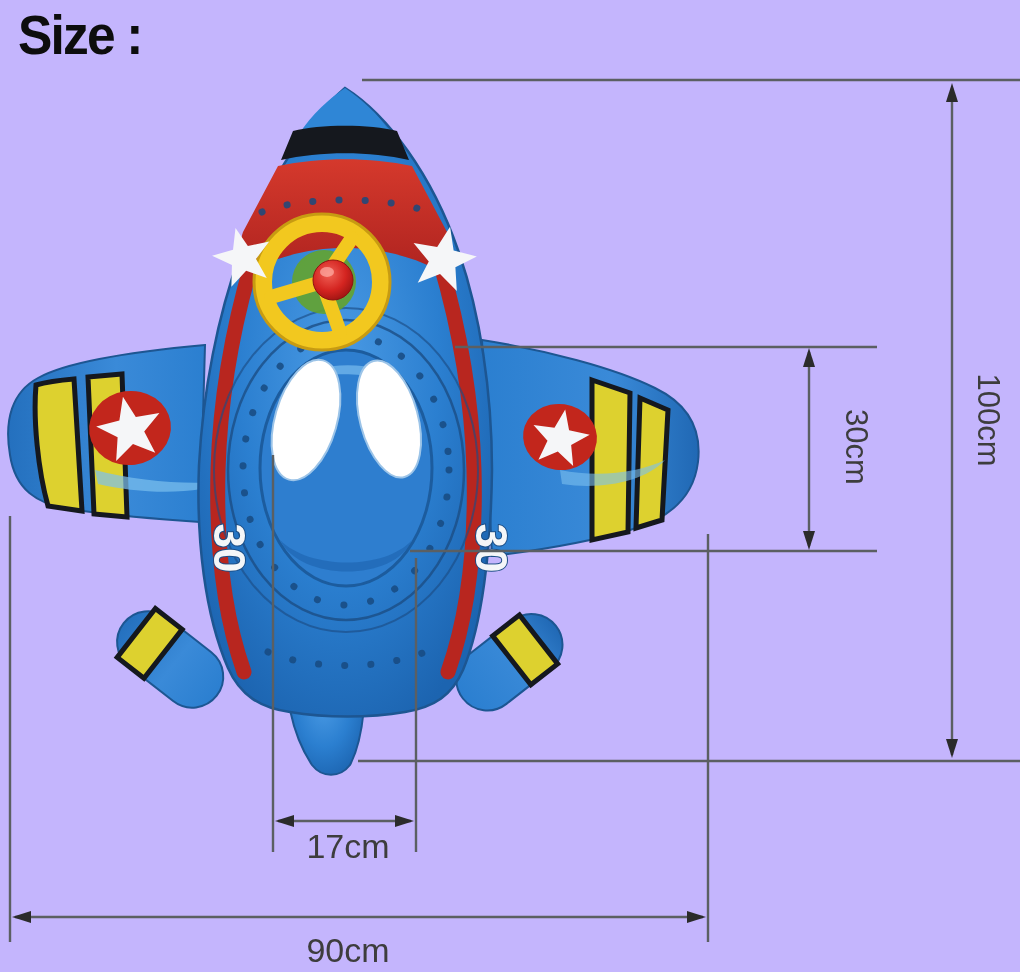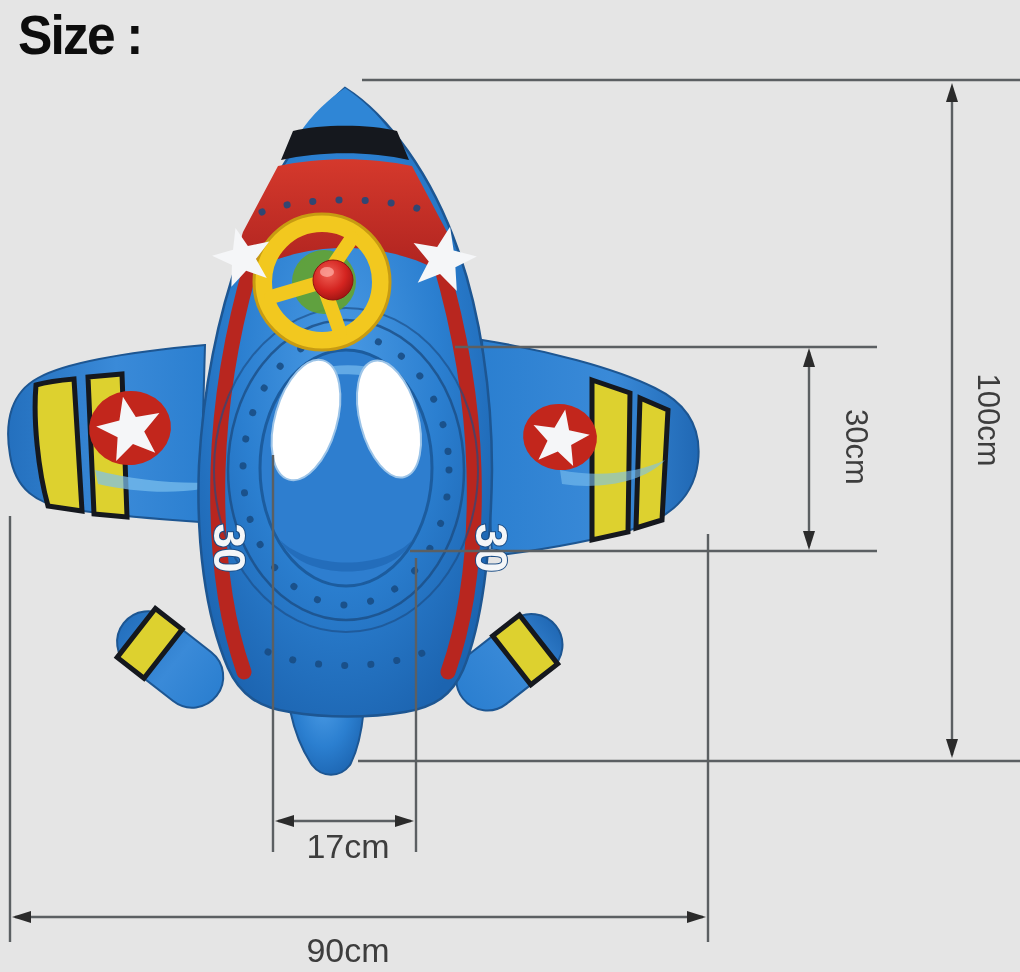--- a/index.html
+++ b/index.html
@@ -1,19 +1,19 @@
 <!DOCTYPE html>
 <html><head>
 <meta charset="utf-8">
 <style>
   html,body{margin:0;padding:0;background:#ffffff;}
   .canvas{
     position:relative;
     width:1020px;height:972px;
-    background:#e5e5e5;
+    background:#c4b5fd;
     overflow:hidden;
     font-family:"Liberation Sans",sans-serif;
   }
   .size-title{
     position:absolute;
     left:18px;top:2px;
     font-size:56px;
     font-weight:800;
     letter-spacing:-2px;
     color:#0d0d0d;

